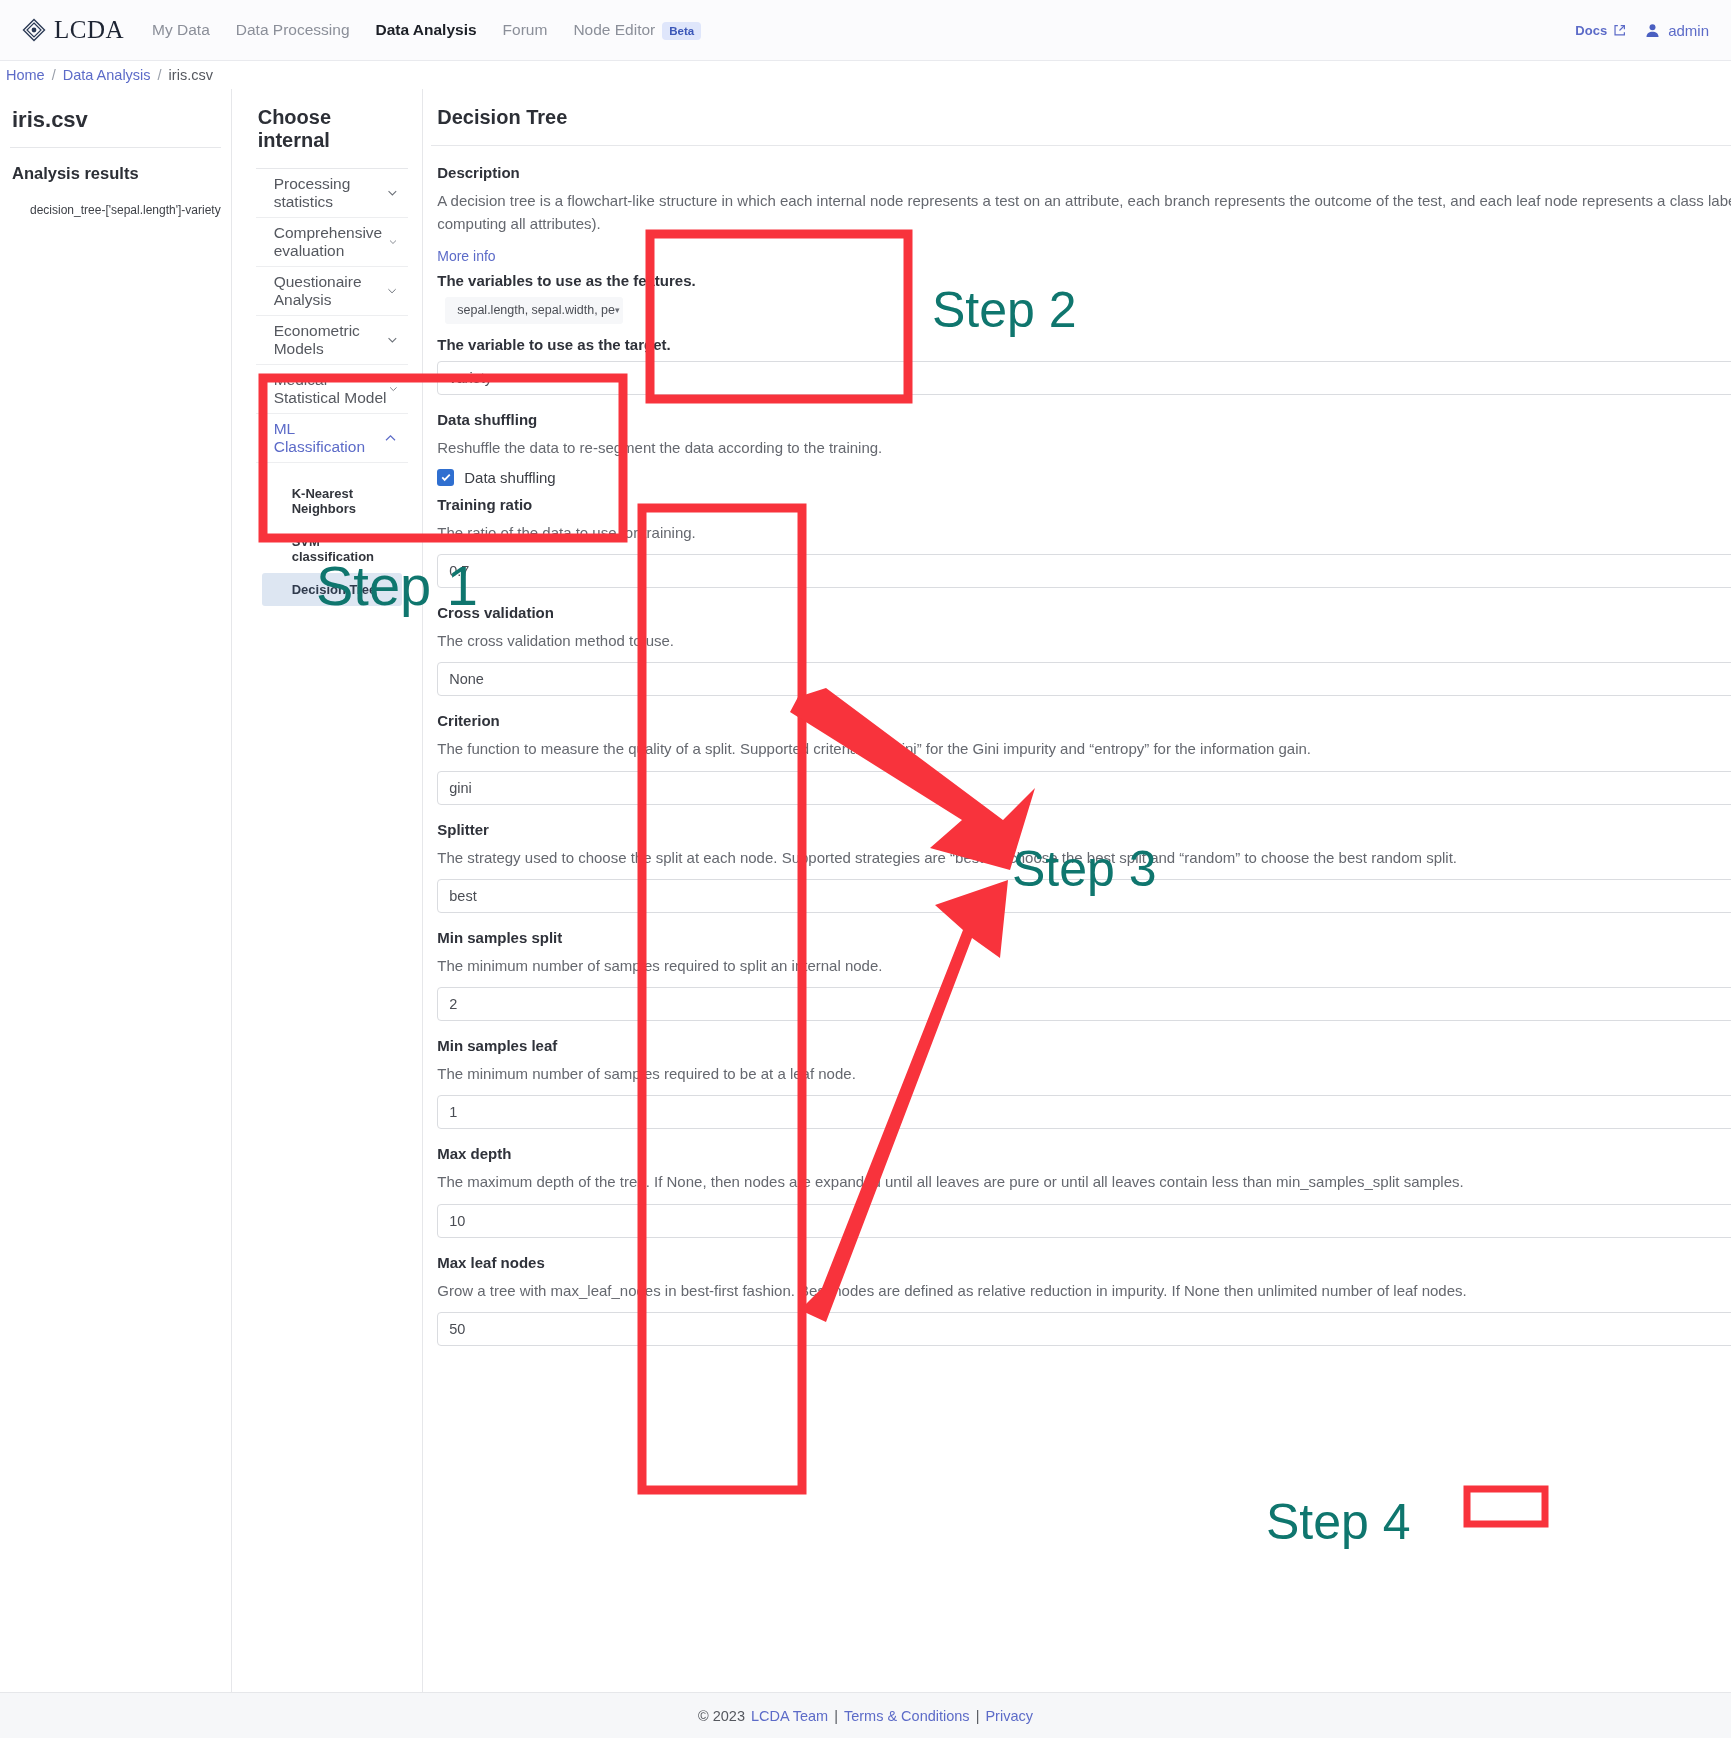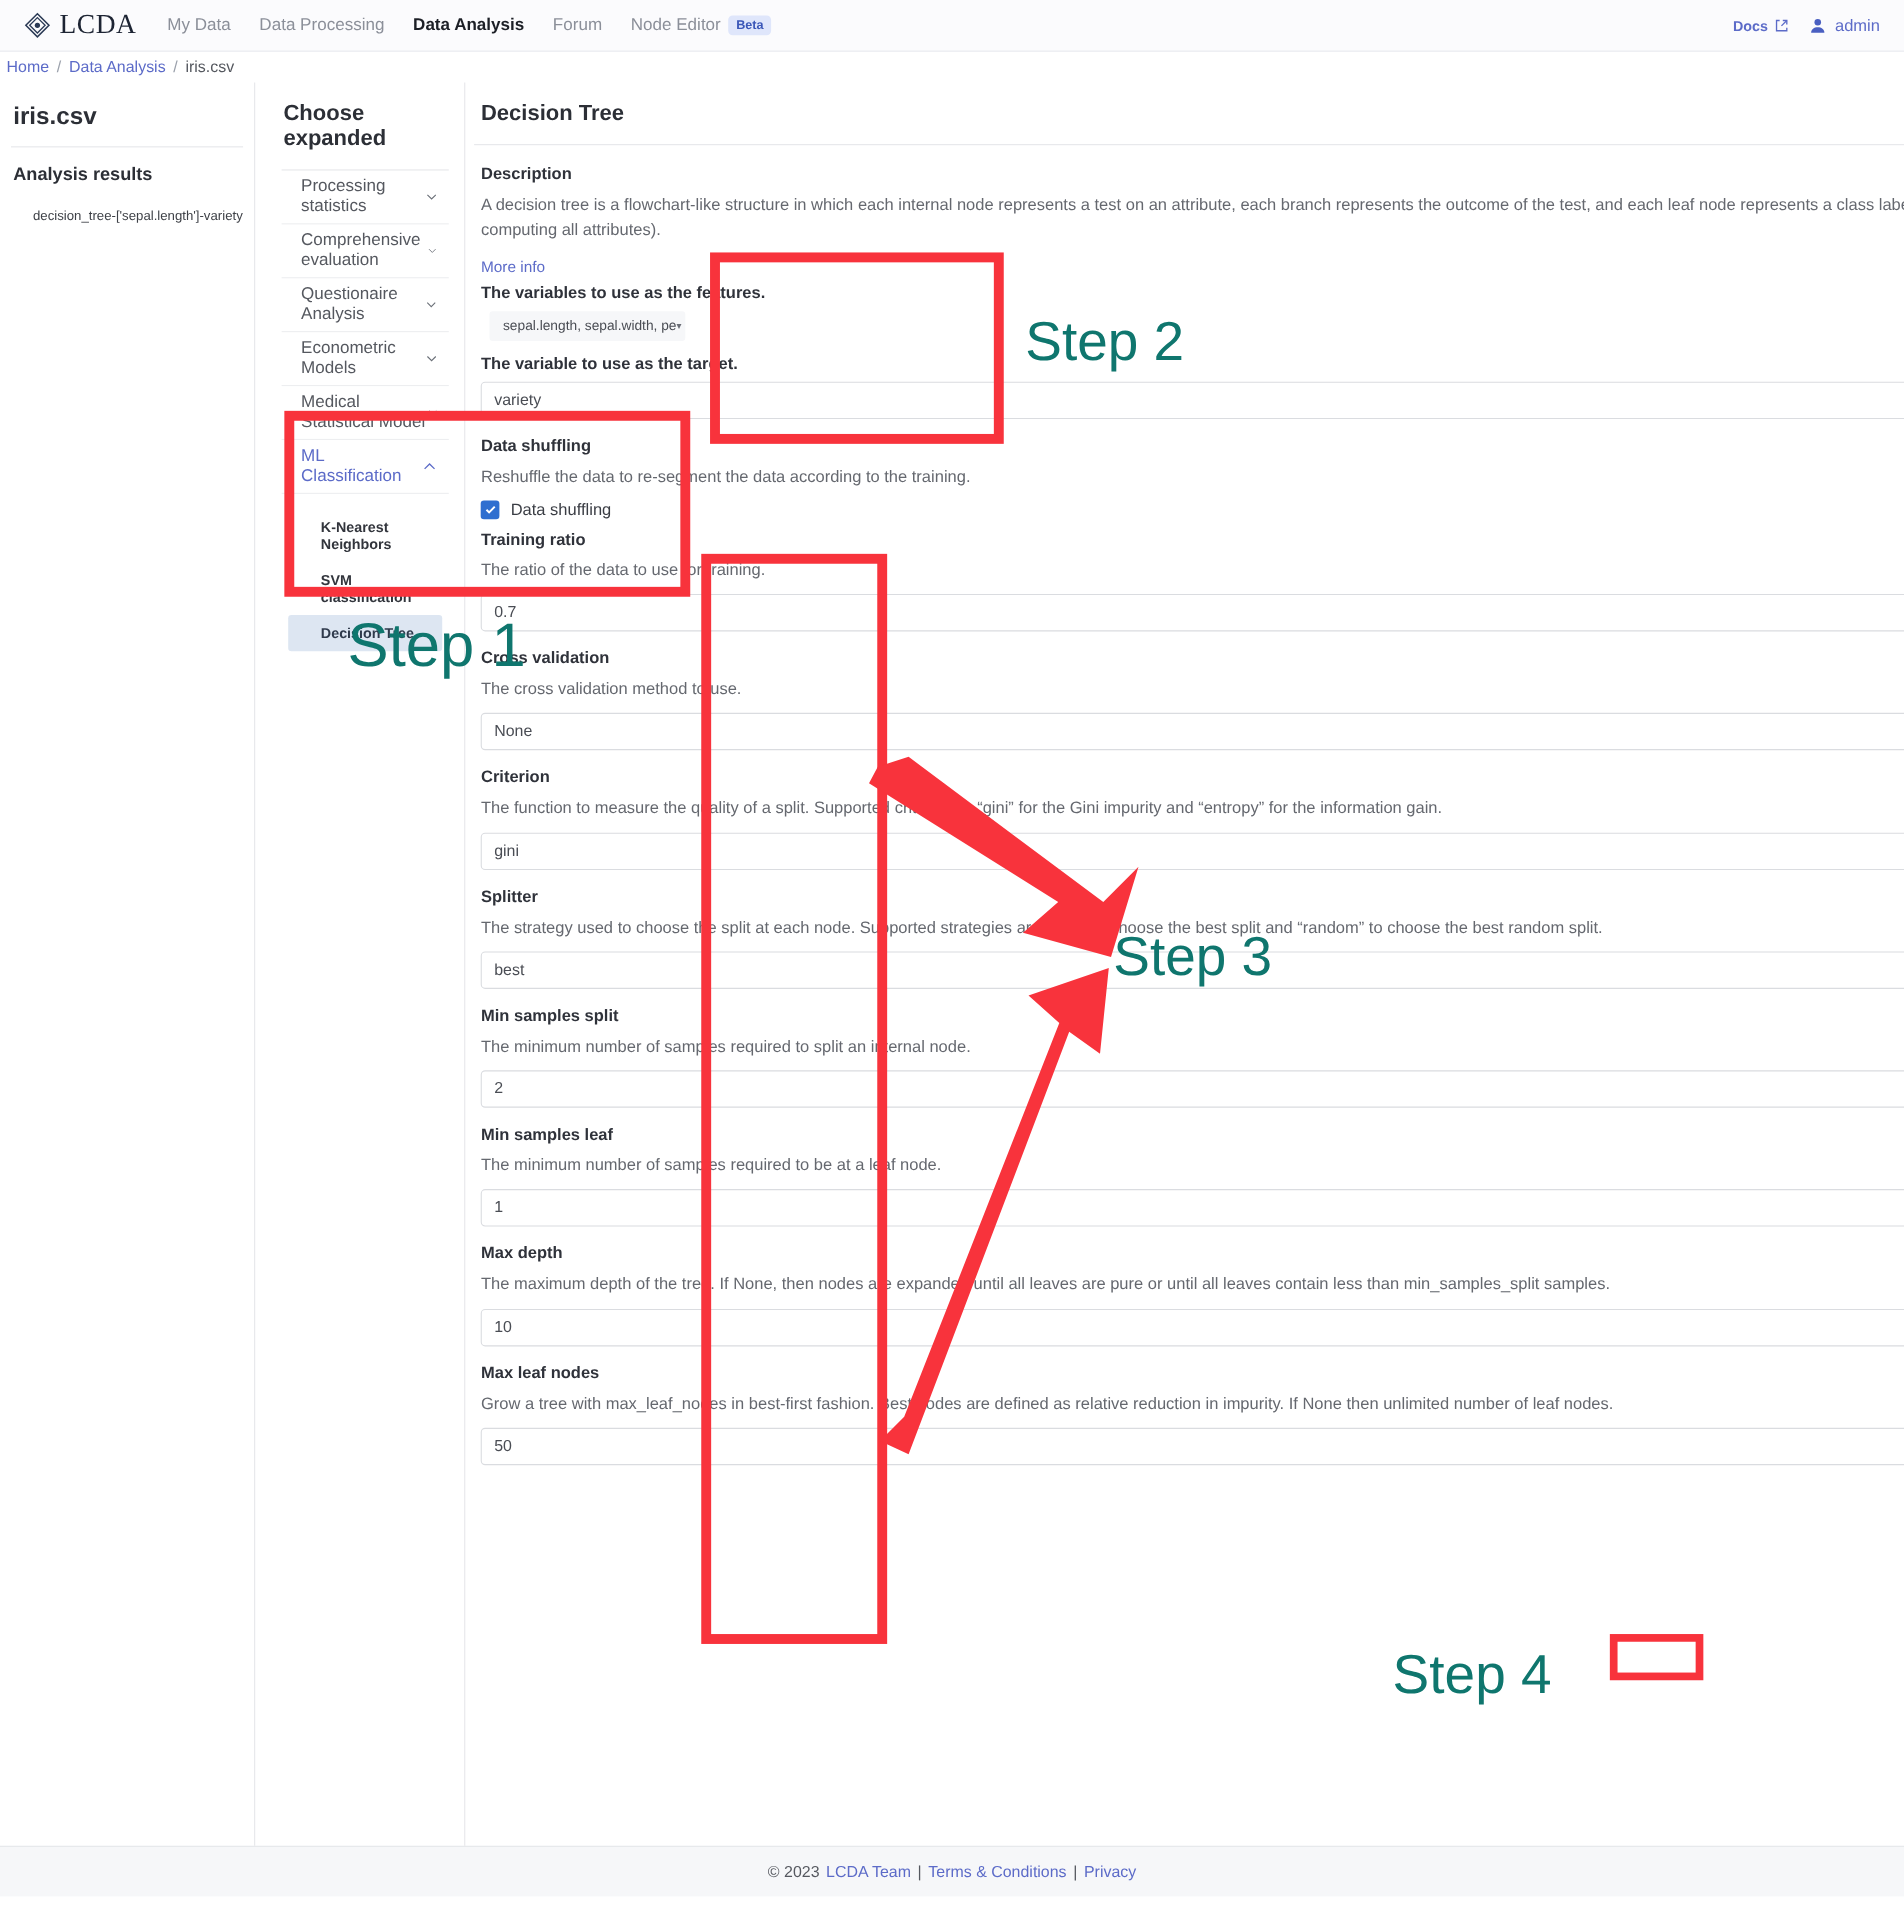--- a/index.html
+++ b/index.html
@@ -8,21 +8,21 @@
     width: 1731px; height: 1752px;
     background: #ffffff;
     font-family: "Liberation Sans", sans-serif;
     color: #333;
     overflow: hidden;
   }
   #root { position: relative; width: 1731px; height: 1752px; }
 
   
   .navbar {
-    height: 47px;
+    height: 61px;
     background: #fbfbfd;
     border-bottom: 1px solid #e9eaee;
     display: flex;
     align-items: center;
     padding: 0 22px;
     position: relative;
   }
   .brand { display: flex; align-items: center; gap: 8px; margin-right: 28px; }
   .brand-mark { width: 24px; height: 24px; color: #2b3a55; }
   .brand-name {
@@ -259,21 +259,21 @@
   <div class="columns">
 
     <div class="col-left">
       <div class="file-title">iris.csv</div>
       <div class="left-rule"></div>
       <div class="results-title">Analysis results</div>
       <div class="result-item">decision_tree-['sepal.length']-variety</div>
     </div>
 
     <div class="col-mid">
-      <div class="panel-title">Choose expanded</div>
+      <div class="panel-title">Choose internal</div>
       <div class="panel-rule"></div>
 
       <div class="accordion-row">
         <span>Processing statistics</span>
         <svg class="chev" viewBox="0 0 20 20">
             <path d="M4 7l6 6 6-6"></path>
           </svg>
       </div>
       <div class="accordion-row">
         <span>Comprehensive evaluation</span>

